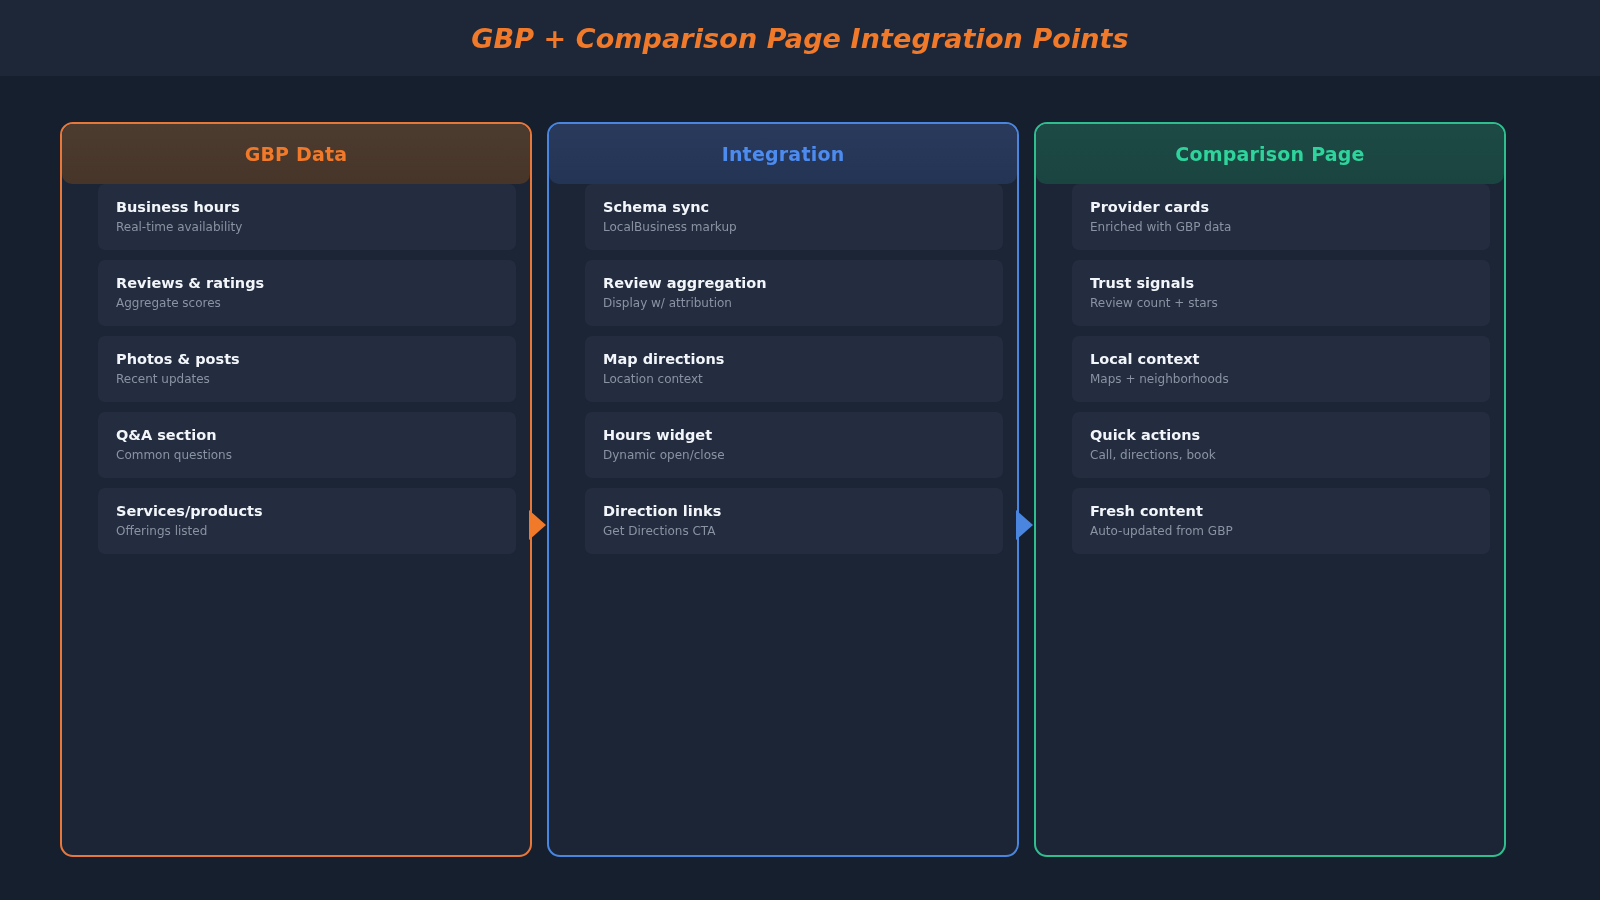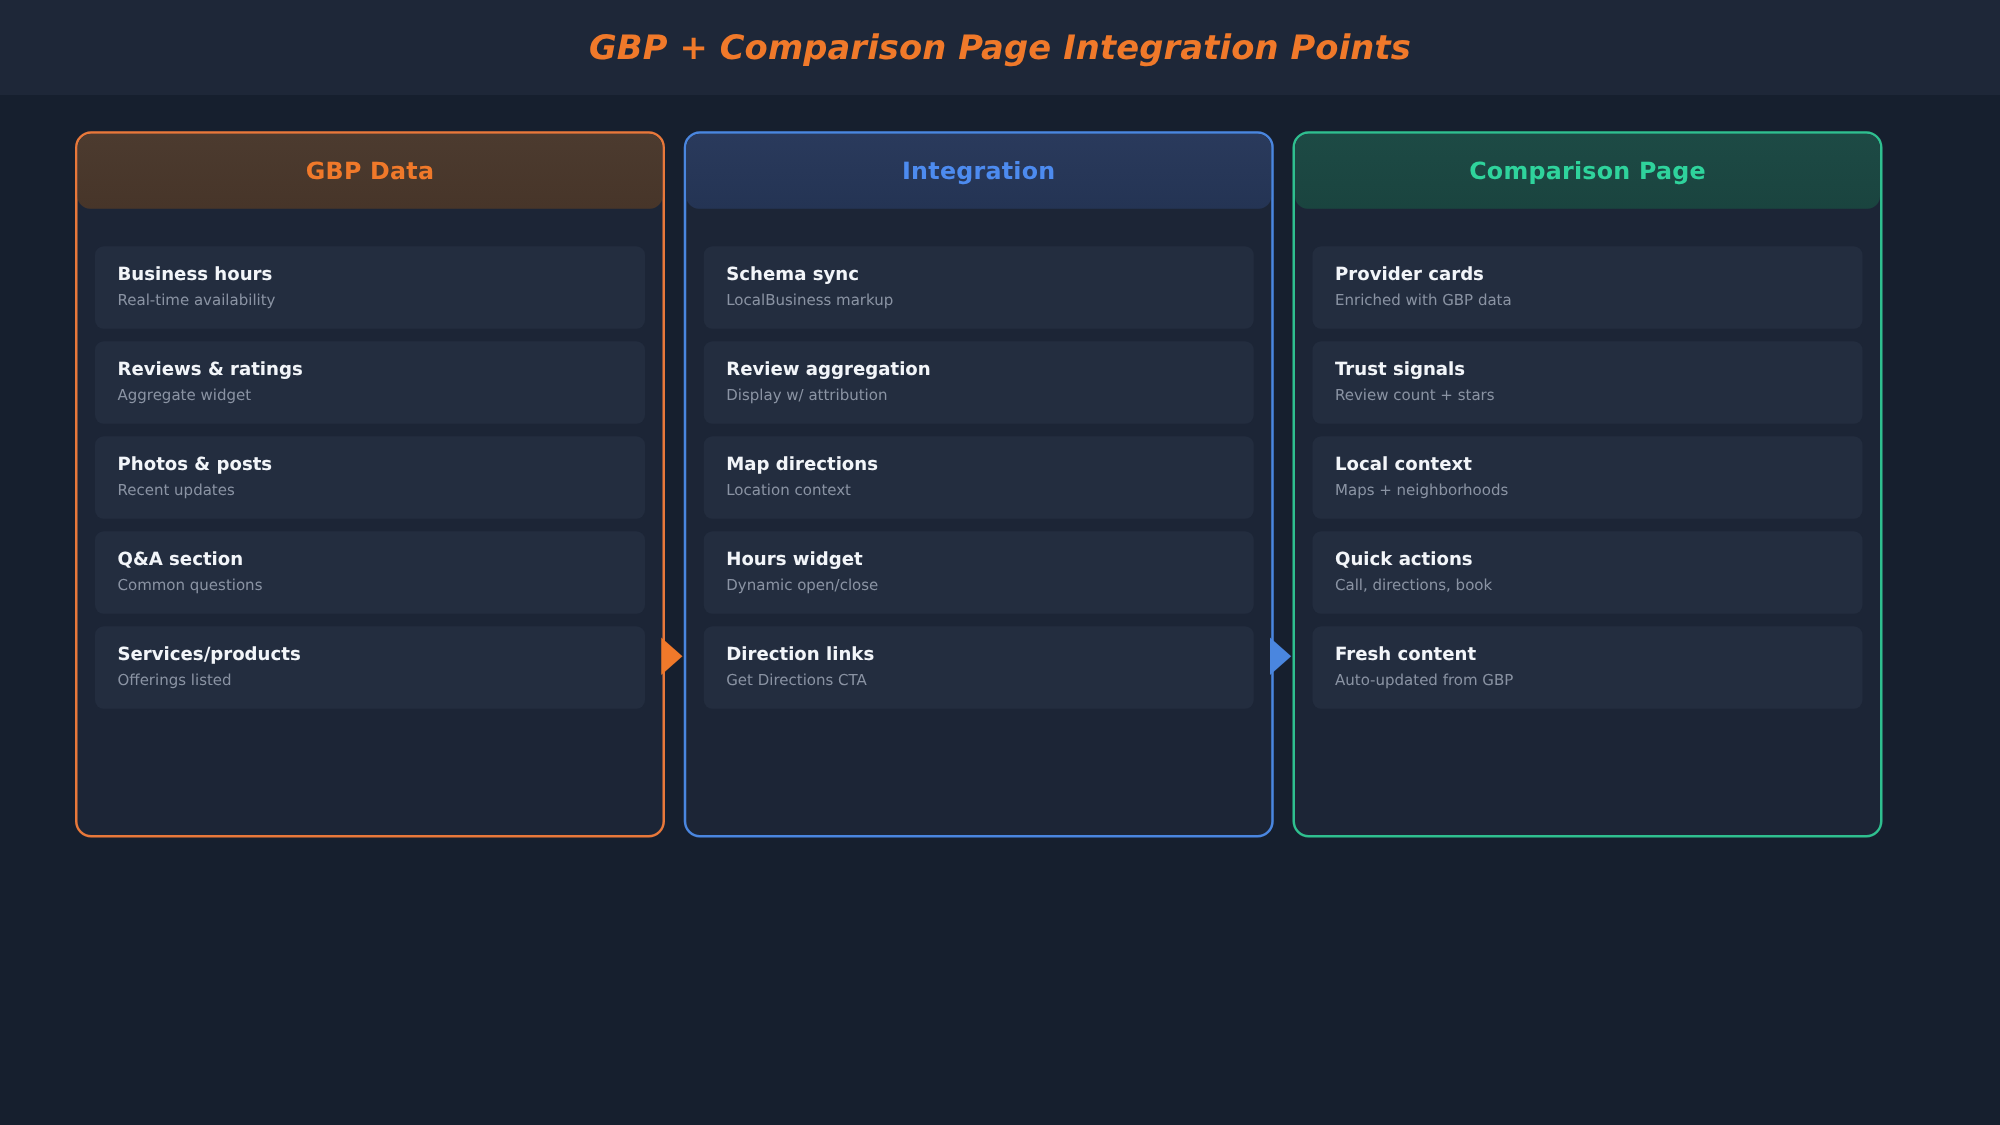--- a/index.html
+++ b/index.html
@@ -41,23 +41,23 @@
     position: absolute;
     left: 0; top: 76px;
     width: 1600px;
     height: 824px;
     background: #161f2e;
   }
 
   
   .column {
     position: absolute;
-    top: 29px;
+    top: 46px;
     width: 472px;
-    height: 565px;
+    height: 735px;
     border-radius: 13px;
     border-width: 2px;
     border-style: solid;
     box-sizing: border-box;
     overflow: hidden;
     background: #1c2536;
   }
   #col-0 { left: 60px;   border-color: #e8783a; }
   #col-1 { left: 547px;  border-color: #4a86df; }
   #col-2 { left: 1034px; border-color: #2fbf8f; }
@@ -83,22 +83,23 @@
   .col-title {
     font-size: 19px;
     font-weight: bold;
     letter-spacing: 0.2px;
   }
   #col-0 .col-title { color: #f0792a; }
   #col-1 .col-title { color: #4d8bef; }
   #col-2 .col-title { color: #2fd39c; }
 
   .col-body {
-    padding: 30px 14px 0 14px;
-    box-sizing: border-box;
+    padding: 0 14px 0 14px;
+    box-sizing: border-box;
+    margin-left: 22px;
   }
 
   .item-card {
     background: #232d3f;
     border-radius: 7px;
     height: 66px;
     margin-bottom: 10px;
     padding: 13px 18px 0 18px;
     box-sizing: border-box;
   }
@@ -149,21 +150,21 @@
     <div class="col-header">
       <div class="col-title">GBP Data</div>
     </div>
     <div class="col-body">
       <div class="item-card">
         <div class="item-title">Business hours</div>
         <div class="item-sub">Real-time availability</div>
       </div>
       <div class="item-card">
         <div class="item-title">Reviews &amp; ratings</div>
-        <div class="item-sub">Aggregate widget</div>
+        <div class="item-sub">Aggregate scores</div>
       </div>
       <div class="item-card">
         <div class="item-title">Photos &amp; posts</div>
         <div class="item-sub">Recent updates</div>
       </div>
       <div class="item-card">
         <div class="item-title">Q&amp;A section</div>
         <div class="item-sub">Common questions</div>
       </div>
       <div class="item-card">

